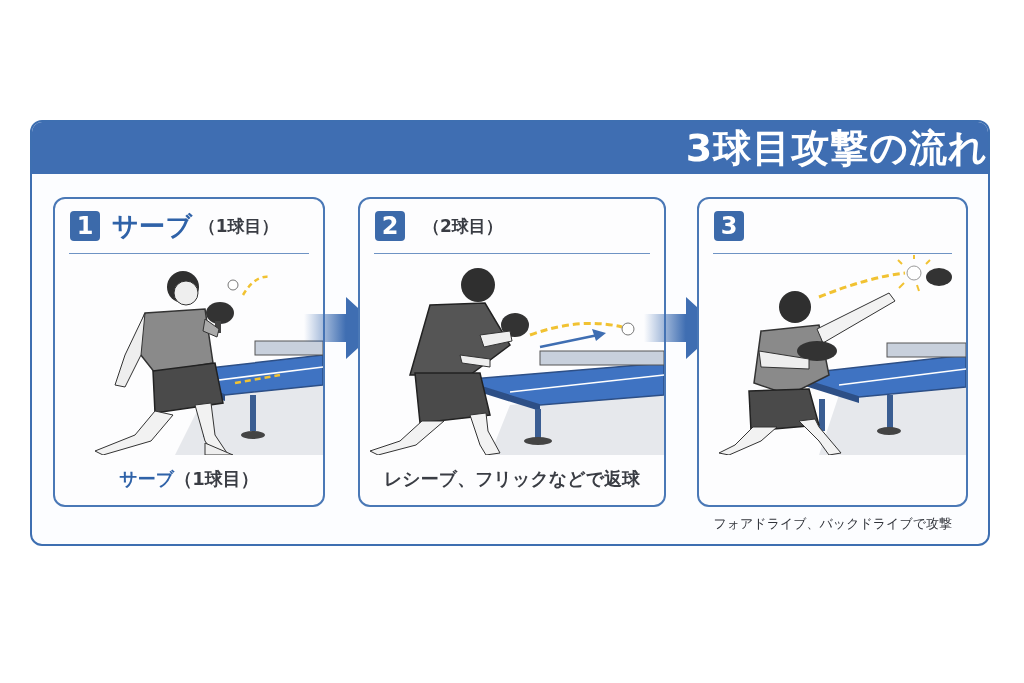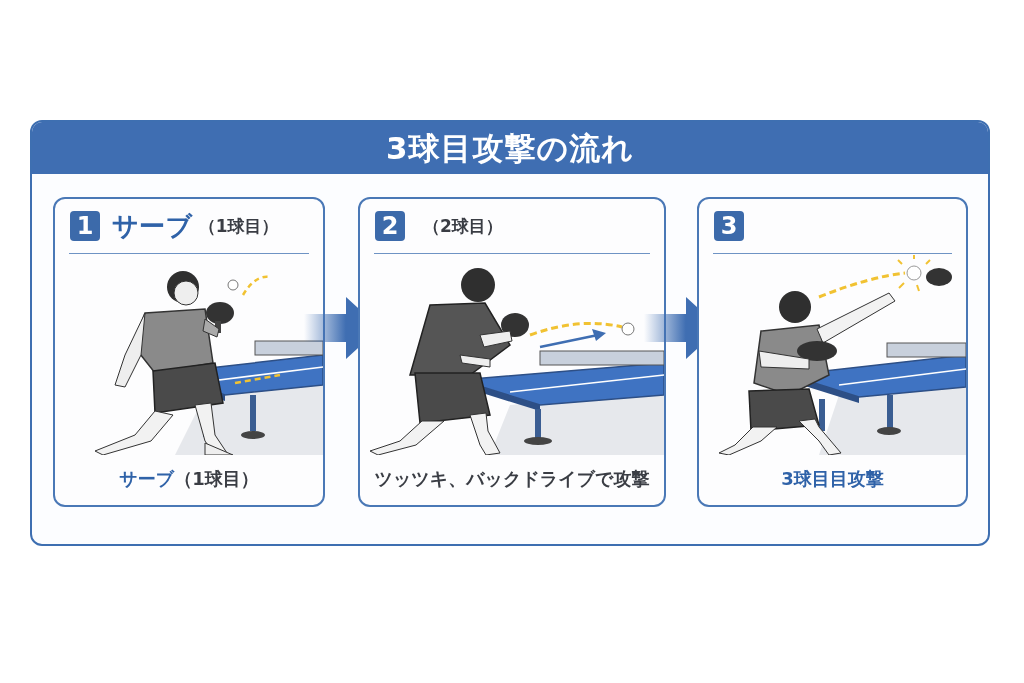--- a/index.html
+++ b/index.html
@@ -8,22 +8,22 @@
       position: relative; overflow: hidden;
       font-family: "DejaVu Sans", "Liberation Sans", sans-serif;
     }
     .card {
       position: absolute; left: 30px; top: 120px; width: 960px; height: 426px;
       border: 2px solid #3e6fb1; border-radius: 12px; background: #fcfdff;
       overflow: hidden; box-sizing: border-box;
     }
     .card-header {
       position: absolute; left: 0; top: 0; width: 100%; height: 52px;
-      background: #3f6eb2; color: #fff; text-align: center;
-      font-weight: bold; font-size: 31px; line-height: 52px; letter-spacing: 1px;
+      background: #3f6eb2; color: #fff; text-align: right;
+      font-weight: bold; font-size: 38px; line-height: 52px; letter-spacing: 1px;
     }
     .panel {
       position: absolute; top: 75px; height: 310px; box-sizing: border-box;
       border: 2px solid #4a78b6; border-radius: 12px; background: #fdfdfe;
       overflow: hidden;
     }
     .panel-head {
       position: absolute; left: 14px; right: 14px; top: 0; height: 54px;
       border-bottom: 1.5px solid #6e93c4;
       display: flex; align-items: center;
@@ -131,21 +131,21 @@
         <circle cx="118" cy="30" r="17" fill="#2f2f2f"></circle>
         <polygon points="70,50 125,48 150,90 110,120 50,120" fill="#555" stroke="#222" stroke-width="1.5"></polygon>
         <polygon points="55,118 120,118 130,160 60,168" fill="#4a4a4a" stroke="#222" stroke-width="1.5"></polygon>
         <polygon points="62,166 40,186 10,196 18,200 56,190 84,166" fill="#f2f2f2" stroke="#333"></polygon>
         <polygon points="110,160 120,190 126,200 140,198 128,176 126,158" fill="#f2f2f2" stroke="#333"></polygon>
         <polygon points="120,80 150,76 152,86 124,92" fill="#eee" stroke="#333"></polygon>
         <polygon points="100,100 130,104 130,112 102,108" fill="#eee" stroke="#333"></polygon>
       </svg>
     </div>
     <div class="caption">
-      <span class="dark">ツッツキ、バックドライブで攻撃</span>
+      <span class="dark">レシーブ、フリックなどで返球</span>
     </div>
   </div>
 
   <svg class="flow-arrow" style="left:612px;" viewBox="0 0 76 62">
     <defs>
       <linearGradient id="ag2" x1="0" y1="0" x2="1" y2="0">
         <stop offset="0" stop-color="#3f6eb2" stop-opacity="0"></stop>
         <stop offset="0.55" stop-color="#3f6eb2" stop-opacity="1"></stop>
       </linearGradient>
     </defs>
@@ -181,18 +181,16 @@
         <circle cx="96" cy="52" r="16" fill="#2f2f2f"></circle>
         <polygon points="62,76 120,70 130,120 90,140 55,128" fill="#8a8a8a" stroke="#333" stroke-width="1.5"></polygon>
         <polygon points="118,74 190,38 196,46 124,88" fill="#f2f2f2" stroke="#333"></polygon>
         <ellipse cx="118" cy="96" rx="20" ry="10" fill="#333"></ellipse>
         <polygon points="60,96 110,104 110,114 62,112" fill="#eee" stroke="#333"></polygon>
         <polygon points="50,136 110,134 120,170 52,176" fill="#4a4a4a" stroke="#222" stroke-width="1.5"></polygon>
         <polygon points="54,172 36,190 20,198 30,200 62,186 78,172" fill="#f2f2f2" stroke="#333"></polygon>
         <polygon points="100,166 120,186 130,200 142,198 120,172 116,164" fill="#f2f2f2" stroke="#333"></polygon>
       </svg>
     </div>
-    <div class="caption">
-      <span class="blue">3球目目攻撃</span>
-    </div>
   </div>
 
+  <div class="footnote">フォアドライブ、バックドライブで攻撃</div>
 </div>
 
 </body></html>

